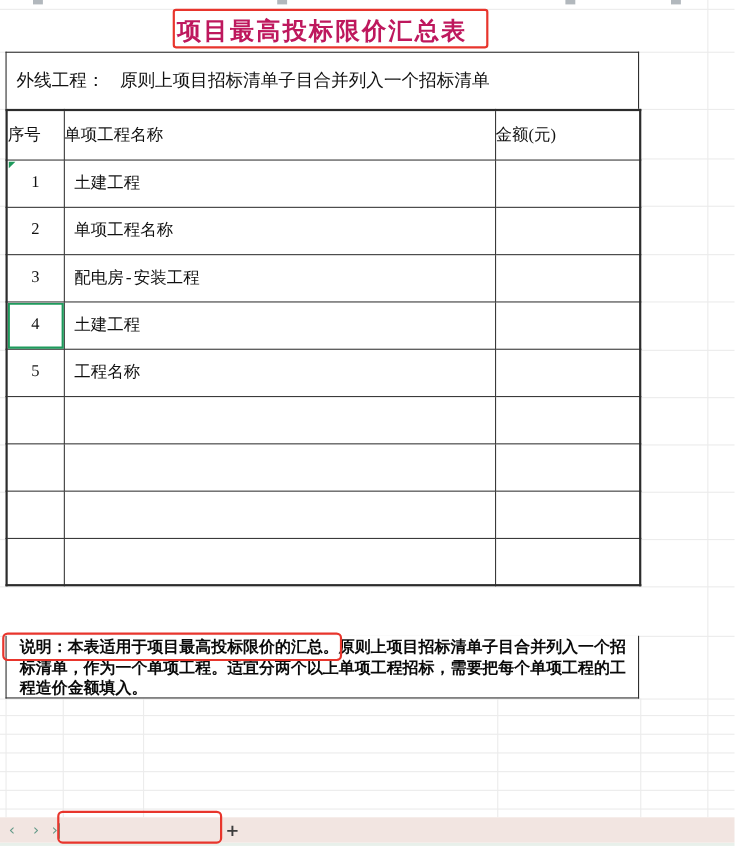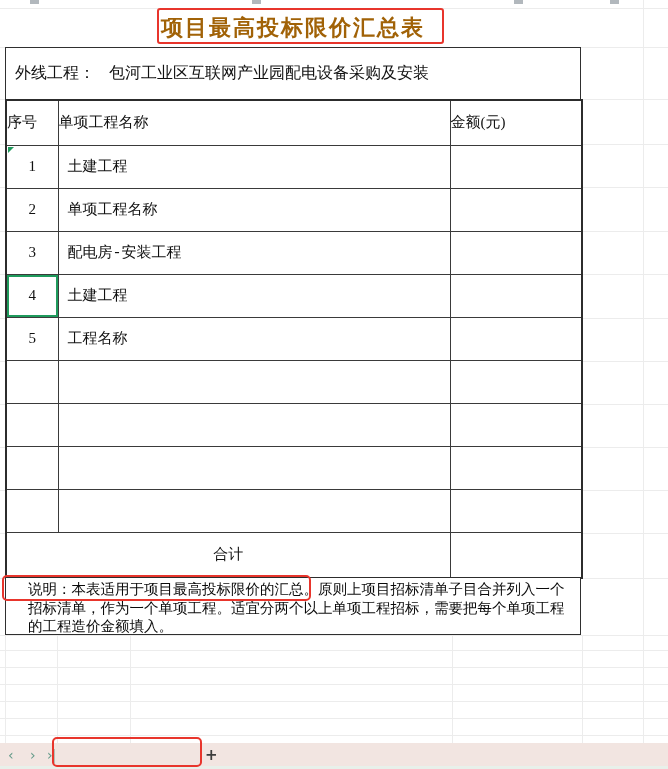--- a/index.html
+++ b/index.html
@@ -9,21 +9,21 @@
 
   
   .gl-h { position:absolute; left:0; width:668px; height:1px; background:#ececec; }
   .gl-v { position:absolute; top:0; width:1px; background:#ececec; }
 
   
   .remnant { position:absolute; top:0; height:4px; width:9px; background:#a4abb2; opacity:.85; }
 
   
   .title { position:absolute; left:5px; top:13px; width:576px; text-align:center;
-           font-size:22px; font-weight:bold; color:#a16207; letter-spacing:2px; }
+           font-size:22px; font-weight:bold; color:#be185d; letter-spacing:2px; }
 
   
   .project-box { position:absolute; left:5px; top:47px; width:576px; height:52px;
                  border:1.5px solid #2f2f2f; border-bottom:none; background:#fff;
                  display:flex; align-items:center; padding-left:9px; font-size:16px; color:#111; }
   .project-box .val { margin-left:14px; }
 
   
   .sheet-table { position:absolute; left:5px; top:99px; width:576px;
                  border-collapse:collapse; table-layout:fixed; background:#fff;
@@ -39,22 +39,22 @@
   td.th { }
   td.total-label { text-align:center; }
   td.sel { box-shadow: inset 0 0 0 2px #1e9a5c; }
   .err-tri { position:absolute; left:1px; top:1px; width:0; height:0;
              border-top:6px solid #1e9a5c; border-right:6px solid transparent; }
 
   
   .note-box { position:absolute; left:5px; top:578px; width:576px; height:57px;
               border:1.5px solid #2f2f2f; border-top:none; background:#fff;
               font-family:"Liberation Sans","DejaVu Sans",sans-serif;
-              font-weight:normal; font-size:14.5px; line-height:18.5px; color:#0a0a0a;
-              padding:2px 6px 0 22px; }
+              font-weight:bold; font-size:14.5px; line-height:18.5px; color:#0a0a0a;
+              padding:2px 6px 0 12px; }
 
   
   .red-box { position:absolute; border:2.5px solid #e8352c; background:transparent; z-index:9; }
   .red-title { left:157px; top:8px;  width:287px; height:36px; border-radius:3px; }
   .red-note  { left:2px;  top:575px; width:309px; height:26px; border-radius:5px; }
   .red-tab   { left:52px; top:737px; width:150px; height:30px; border-radius:5px; }
 
   
   .tabbar { position:absolute; left:0; top:743px; width:668px; height:23px; background:#f2e5e1; z-index:5; }
   .nav-btn { position:absolute; top:0; height:23px; display:flex; align-items:center;
@@ -105,21 +105,21 @@
 
   <div class="remnant" style="left:30px"></div>
   <div class="remnant" style="left:252px"></div>
   <div class="remnant" style="left:514px"></div>
   <div class="remnant" style="left:610px"></div>
 
   <div class="title">项目最高投标限价汇总表</div>
 
   <div class="project-box">
     <span>外线工程：</span>
-    <span class="val">包河工业区互联网产业园配电设备采购及安装</span>
+    <span class="val">原则上项目招标清单子目合并列入一个招标清单</span>
   </div>
 
   <table class="sheet-table">
     <colgroup>
         <col style="width:52px">
         <col style="width:392px">
         <col style="width:132px">
       </colgroup>
     <tbody>
         <tr class="hdr">
@@ -168,24 +168,20 @@
     <tr class="r">
       <td class="c-no"></td>
       <td class="c-name"></td>
       <td class="c-amt"></td>
     </tr>
     <tr class="r">
       <td class="c-no"></td>
       <td class="c-name"></td>
       <td class="c-amt"></td>
     </tr>
-    <tr class="tot">
-      <td colspan="2" class="total-label">合计</td>
-      <td class="c-amt"></td>
-    </tr>
   </tbody>
     </table>
 
   <div class="note-box">
     <span>说明：本表适用于项目最高投标限价的汇总。</span><span>原则上项目招标清单子目合并列入一个招标清单，作为一个单项工程。适宜分两个以上单项工程招标，需要把每个单项工程的工程造价金额填入。</span>
   </div>
 
   <div class="red-box red-title"></div>
   <div class="red-box red-note"></div>
   <div class="red-box red-tab"></div>

